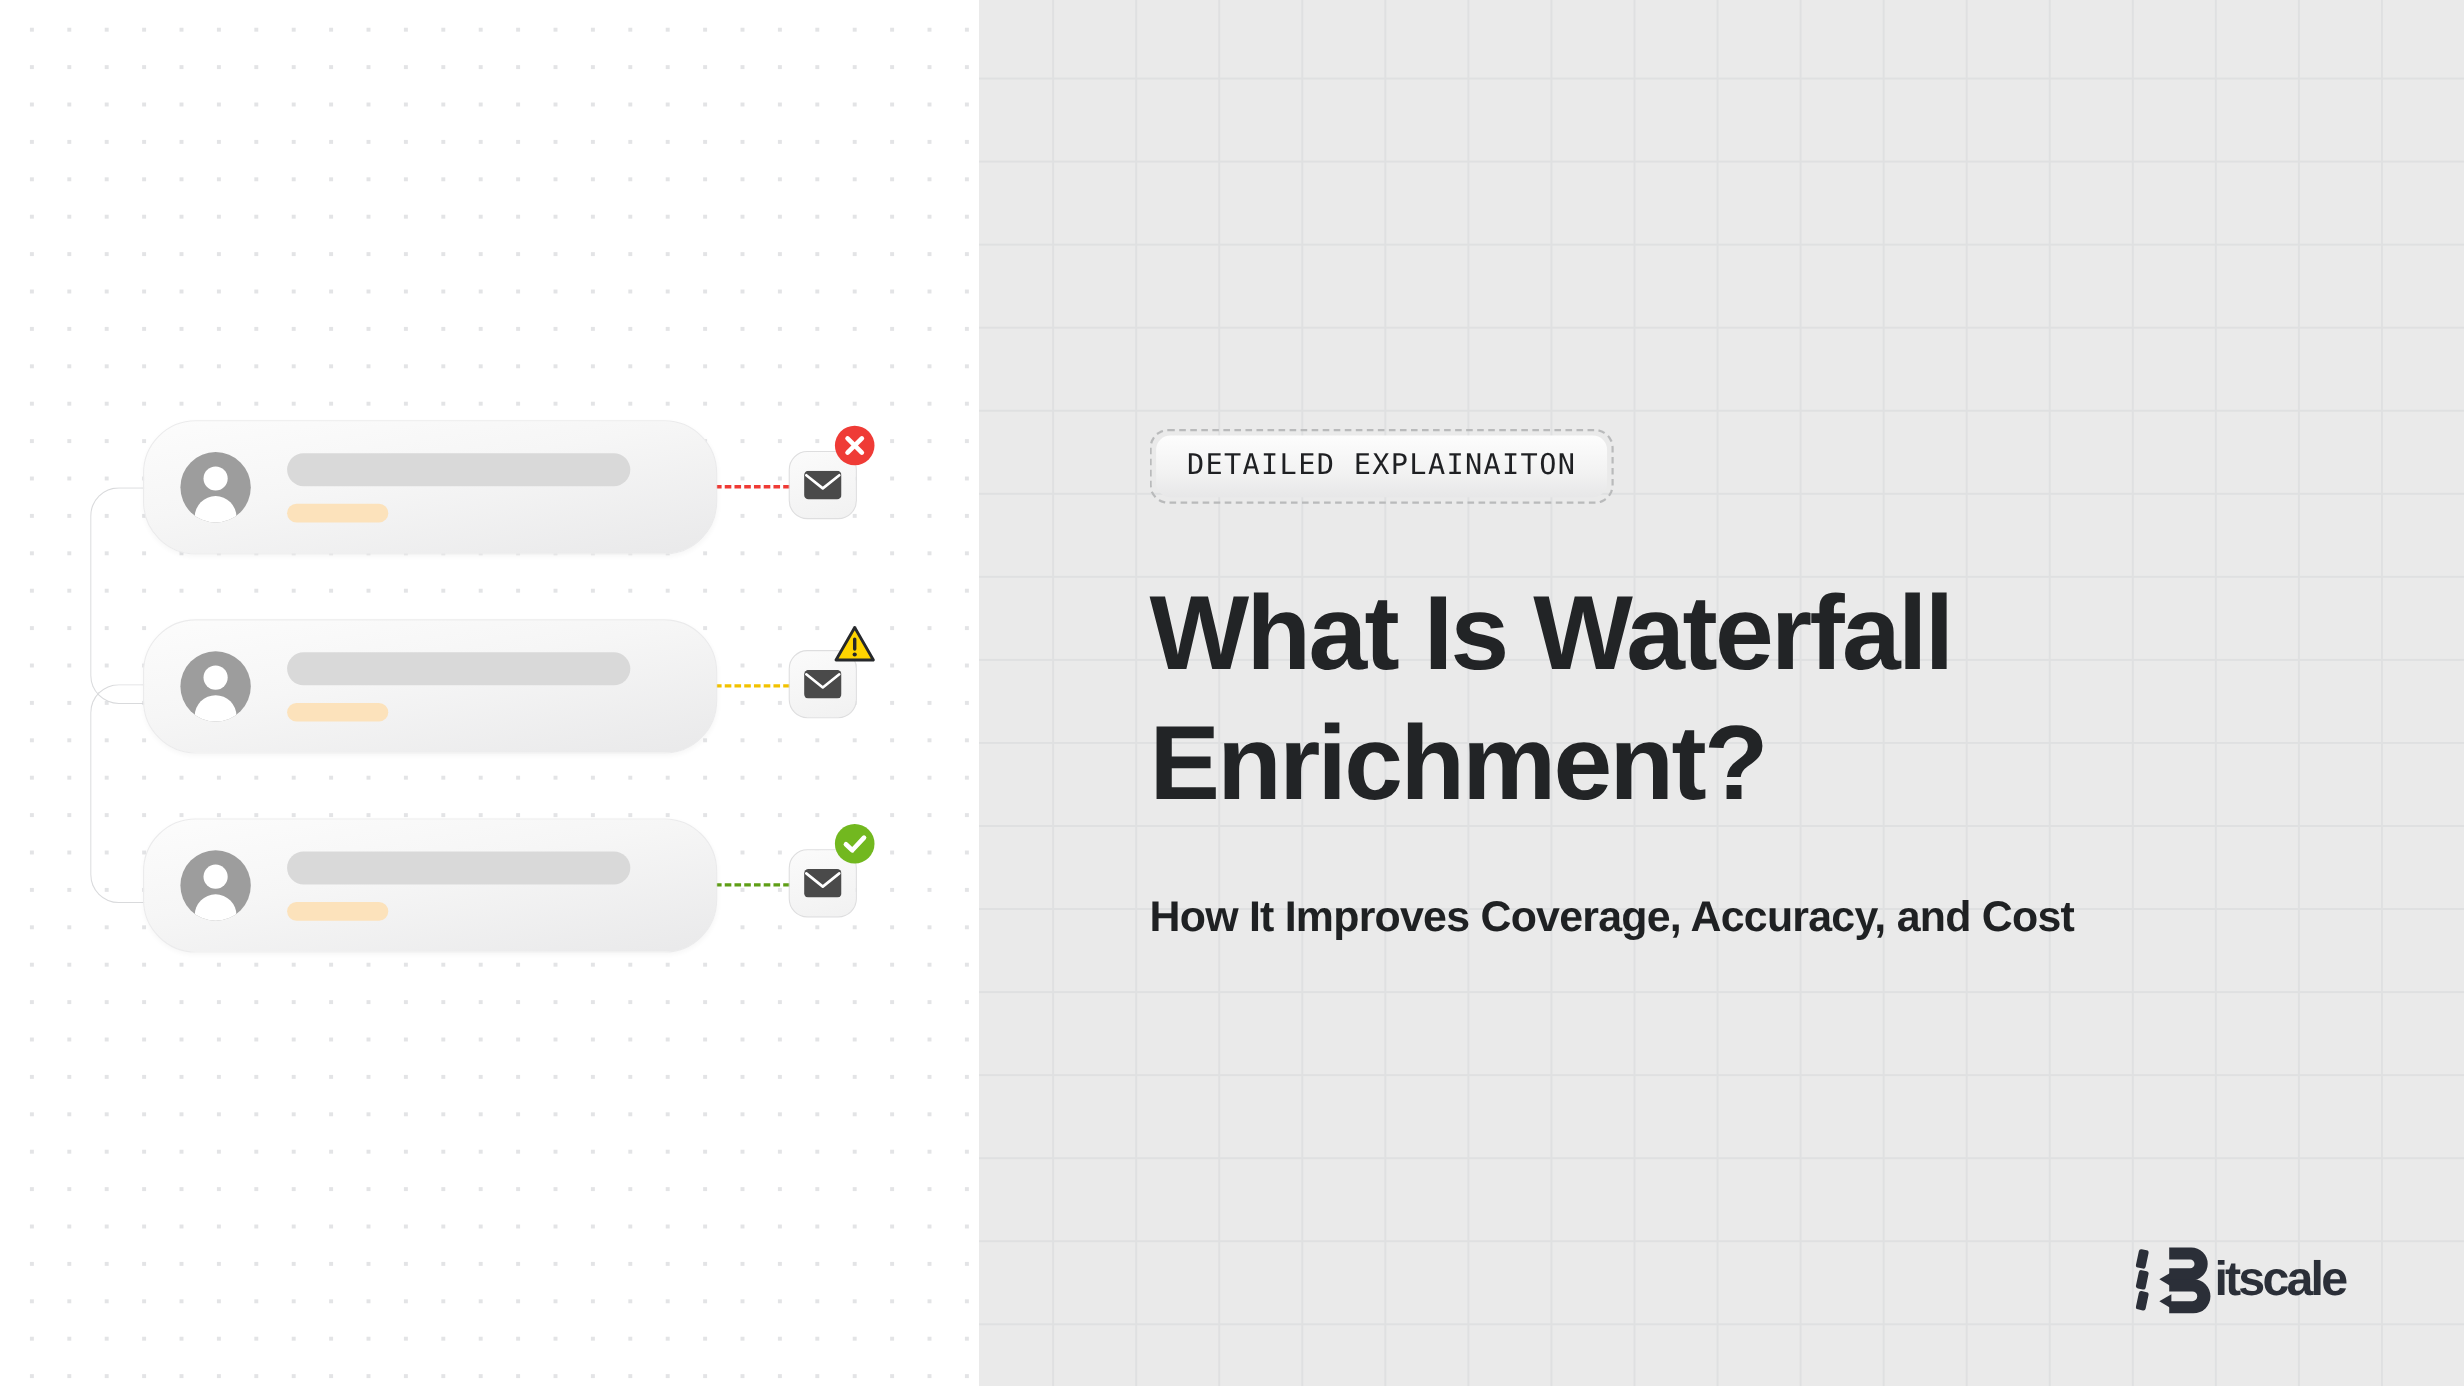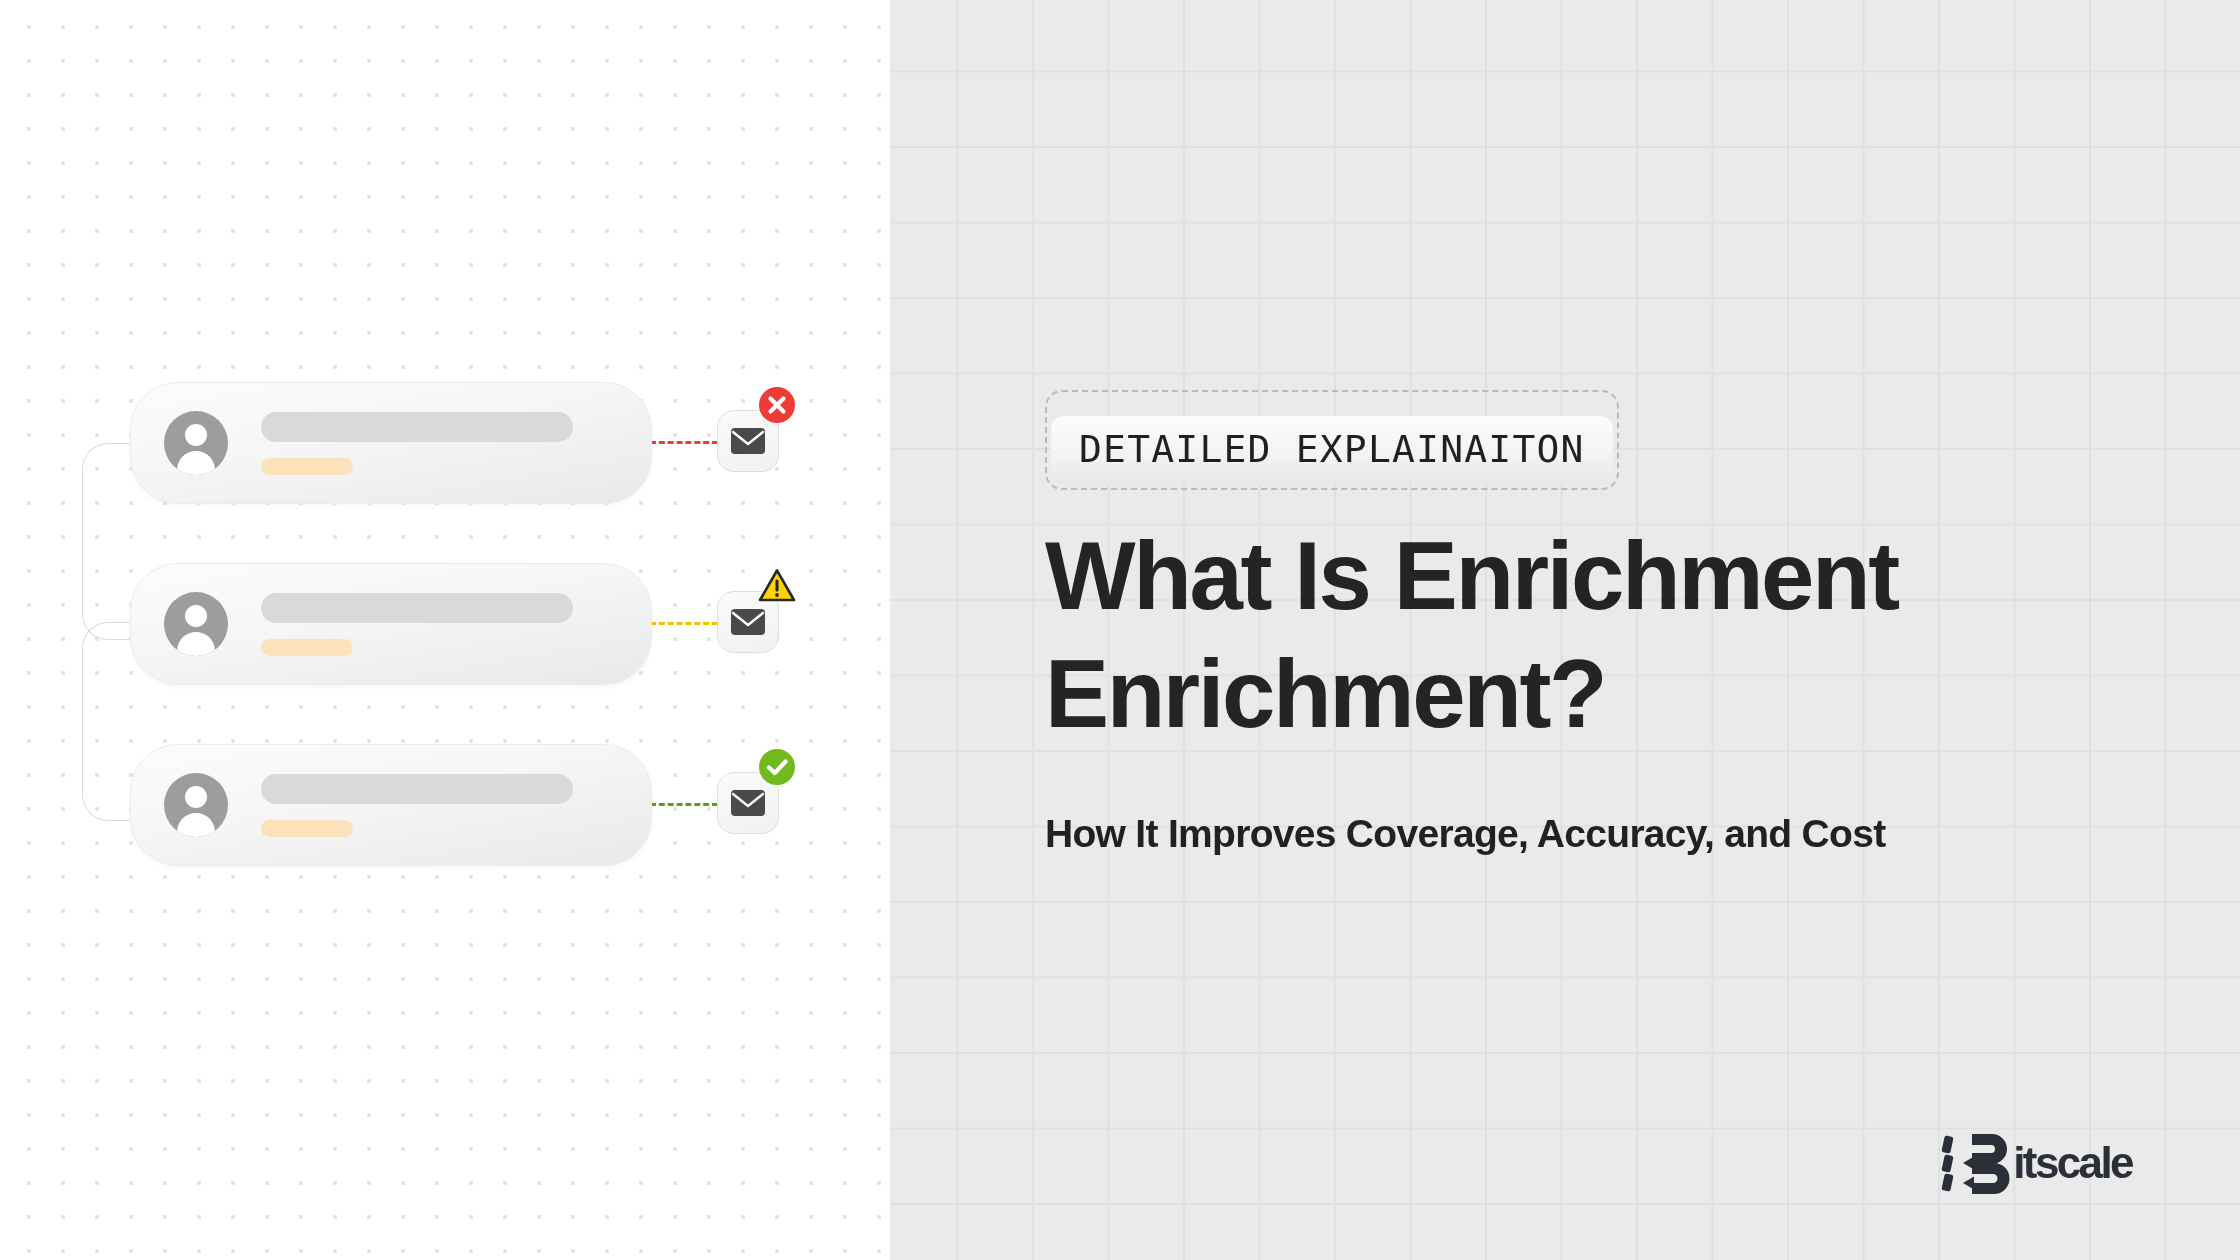--- a/index.html
+++ b/index.html
@@ -189,27 +189,26 @@
     padding: 4px;
     border: 2px dashed #b9babb;
     border-radius: 17px;
     background: transparent;
   }
   .kicker-inner {
     padding: 14px 28px 16px;
     border-radius: 13px;
     background: linear-gradient(180deg, #fdfdfd 0%, #f2f2f2 60%, #e7e7e8 100%);
     font-family: "DejaVu Sans Mono", "Liberation Mono", monospace;
-    font-size: 38px;
+    font-size: 26px;
     font-weight: 400;
     letter-spacing: 1.2px;
     color: #1f2023;
     white-space: nowrap;
     line-height: 1;
-    margin-top: 20px;
   }
 
   .headline {
     position: absolute;
     left: 155px;
     top: 528px;
     width: 1120px;
     font-size: 96px;
     line-height: 1.0;
     font-weight: 700;
@@ -351,21 +350,21 @@
 
   </div>
 
   <div class="right-panel">
 
     <div class="kicker">
       <div class="kicker-inner">DETAILED EXPLAINAITON</div>
     </div>
 
     <h1 class="headline">
-      <span>What Is Enrichment</span>
+      <span>What Is Waterfall</span>
       <span class="headline-line-2">Enrichment?</span>
     </h1>
 
     <div class="subhead">How It Improves Coverage, Accuracy, and Cost</div>
 
     <div class="brand">
       <svg class="brand-mark" width="74" height="62" viewBox="0 0 74 62">
         <g fill="#2b2f38">
 
           <rect x="2" y="4" width="9" height="17" rx="2.2" transform="rotate(12 6.5 12.5)"></rect>

